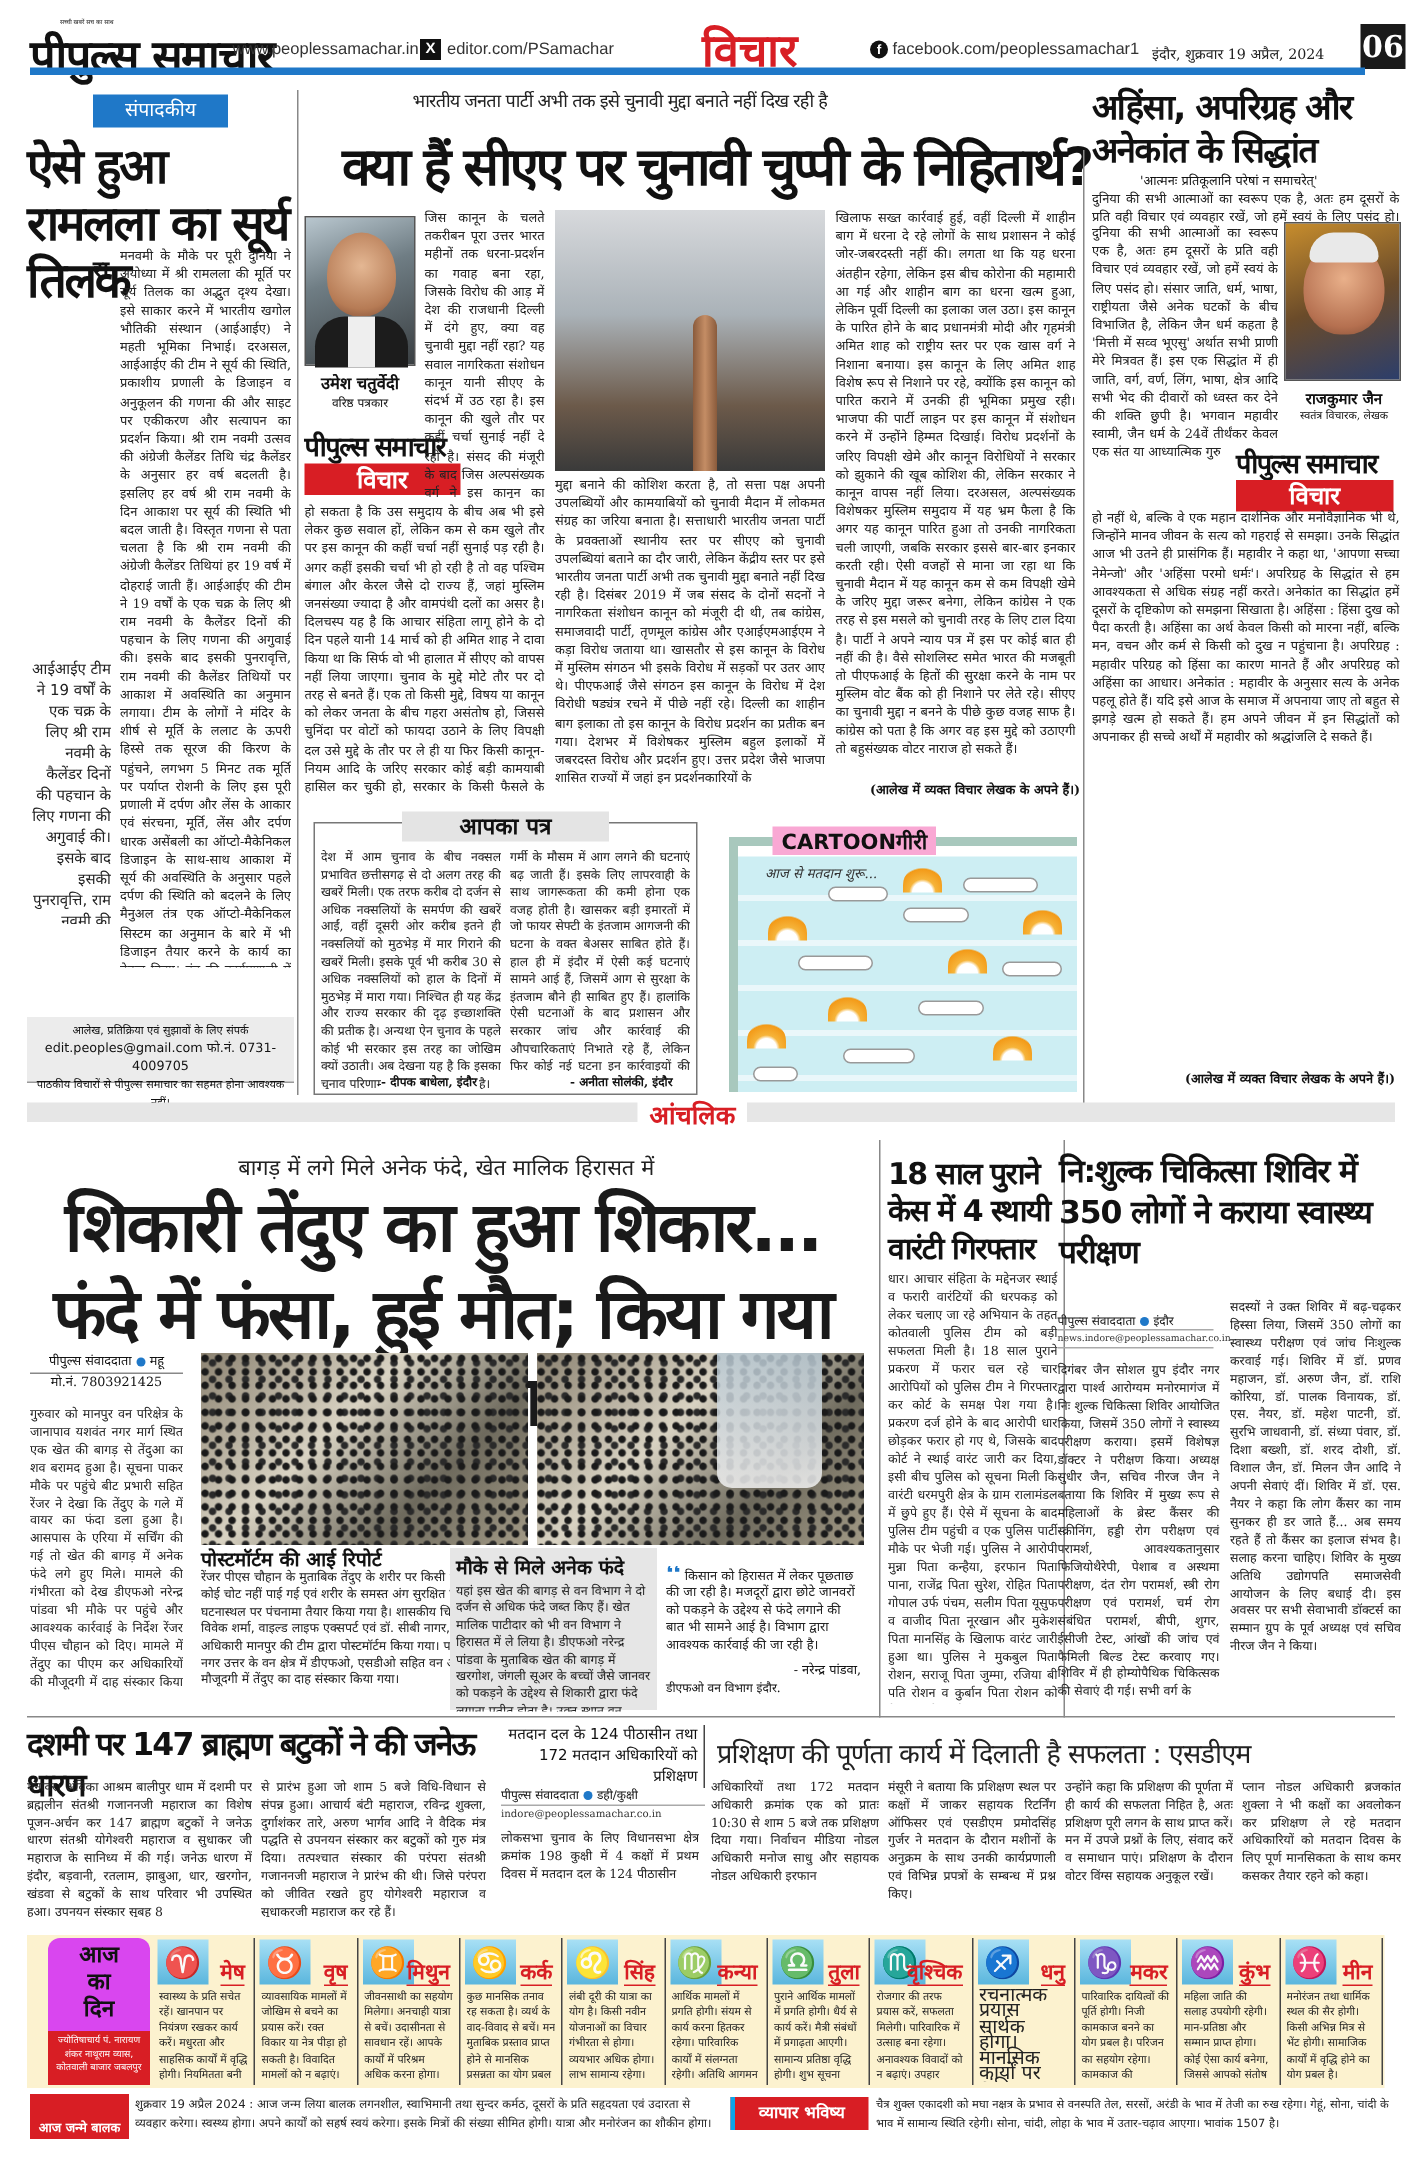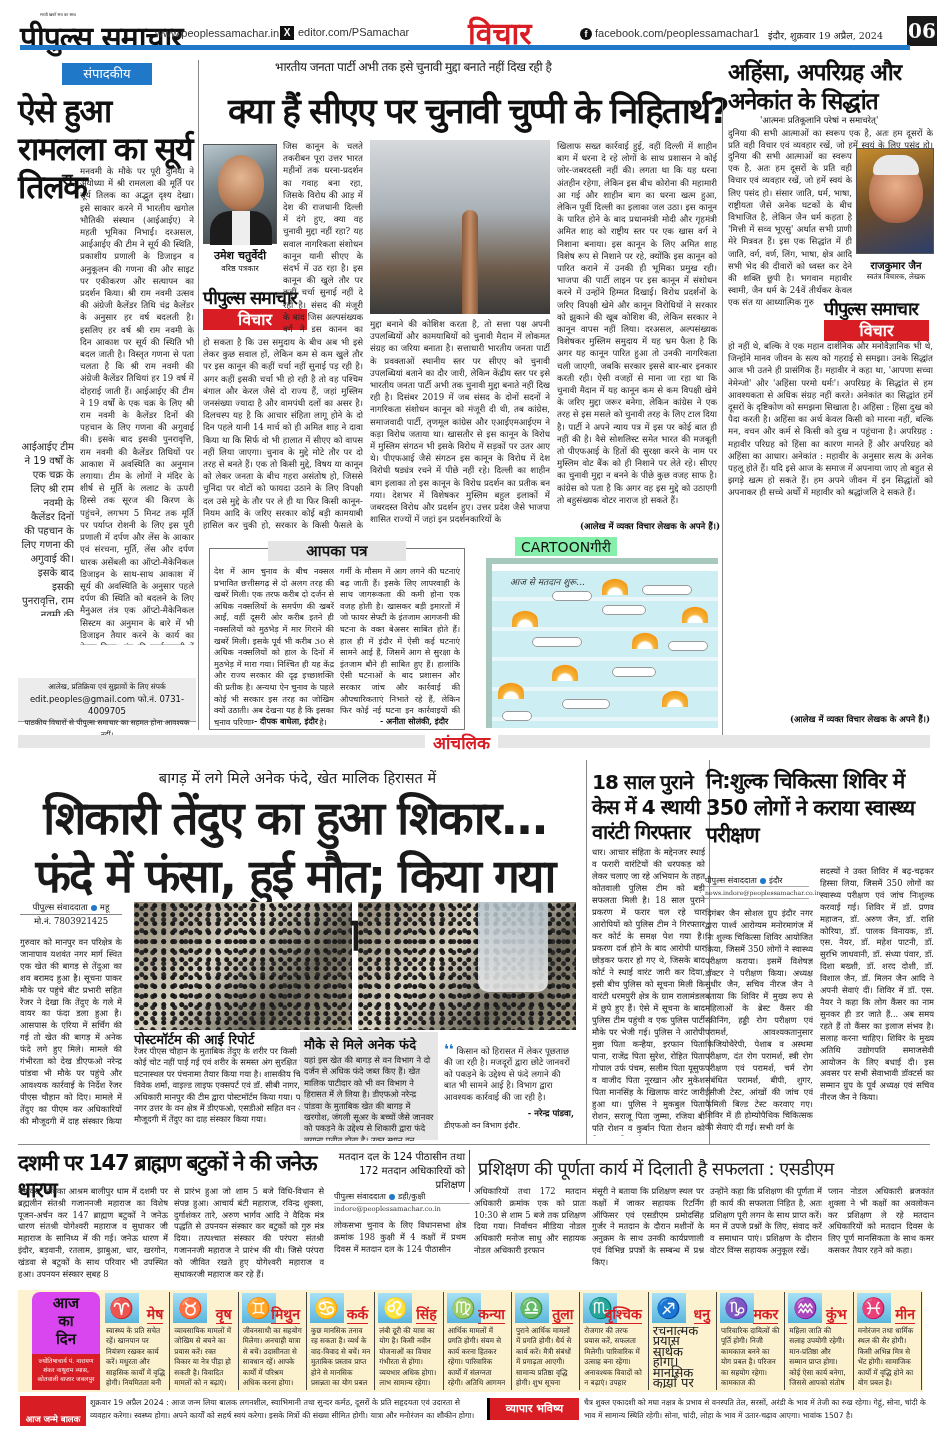--- a/index.html
+++ b/index.html
@@ -122,21 +122,21 @@
 <div class="abs letters" style="left:209px;top:548px;width:256px;height:182px"></div>
 <div class="abs letters-title" style="left:268px;top:541px;width:138px;height:20px;line-height:20px">आपका पत्र</div>
 <div class="abs txt" style="left:214px;top:566px;width:120px;height:160px;font-size:8.2px;line-height:11.6px">
   <span>देश में आम चुनाव के बीच नक्सल प्रभावित छत्तीसगढ़ से दो अलग तरह की खबरें मिली। एक तरफ करीब दो दर्जन से अधिक नक्सलियों के समर्पण की खबरें आईं, वहीं दूसरी ओर करीब इतने ही नक्सलियों को मुठभेड़ में मार गिराने की खबरें मिली। इसके पूर्व भी करीब 30 से अधिक नक्सलियों को हाल के दिनों में मुठभेड़ में मारा गया। निश्चित ही यह केंद्र और राज्य सरकार की दृढ़ इच्छाशक्ति की प्रतीक है। अन्यथा ऐन चुनाव के पहले कोई भी सरकार इस तरह का जोखिम क्यों उठाती। अब देखना यह है कि इसका चुनाव परिणाम पर क्या असर पड़ता है।</span>
 </div>
 <div class="abs" style="left:254px;top:715px;font-size:8px;font-weight:bold;background:#fff">- दीपक बाधेला, इंदौर</div>
 <div class="abs txt" style="left:340px;top:566px;width:120px;height:148px;font-size:8.2px;line-height:11.6px">गर्मी के मौसम में आग लगने की घटनाएं बढ़ जाती हैं। इसके लिए लापरवाही के साथ जागरूकता की कमी होना एक वजह होती है। खासकर बड़ी इमारतों में जो फायर सेफ्टी के इंतजाम आगजनी की घटना के वक्त बेअसर साबित होते हैं। हाल ही में इंदौर में ऐसी कई घटनाएं सामने आई हैं, जिसमें आग से सुरक्षा के इंतजाम बौने ही साबित हुए हैं। हालांकि ऐसी घटनाओं के बाद प्रशासन और सरकार जांच और कार्रवाई की औपचारिकताएं निभाते रहे हैं, लेकिन फिर कोई नई घटना इन कार्रवाइयों की पोल खोलकर रख देती है।</div>
 <div class="abs" style="left:380px;top:715px;font-size:8px;font-weight:bold">- अनीता सोलंकी, इंदौर</div>
 
 <div class="abs cartoon-frame" style="left:486px;top:558px;width:232px;height:170px"></div>
-<div class="abs" style="left:515px;top:537px;background:#86efac;padding:0 6px;font-size:14px;font-weight:normal;font-family:'DejaVu Sans',sans-serif">CARTOONगीरी</div>
+<div class="abs" style="left:515px;top:551px;background:#f9a8d4;padding:0 6px;font-size:14px;font-weight:bold;font-family:'DejaVu Sans',sans-serif">CARTOONगीरी</div>
 <div class="abs cartoon" style="left:492px;top:571px;width:226px;height:157px;overflow:hidden">
   <div style="position:absolute;left:18px;top:4px;font-size:9px;font-style:italic;color:#333">आज से मतदान शुरू...</div>
   <div class="sun" style="left:110px;top:6px"></div>
     <div class="cloud" style="left:150px;top:14px;width:50px"></div>
     <div class="cloud" style="left:60px;top:20px;width:40px"></div>
   <div class="sun" style="left:20px;top:38px"></div>
     <div class="cloud" style="left:110px;top:34px;width:44px"></div>
     <div class="sun" style="left:190px;top:34px"></div>
   <div class="sun" style="left:140px;top:60px"></div>
     <div class="cloud" style="left:40px;top:66px;width:50px"></div>
@@ -163,21 +163,21 @@
   <div style="position:absolute;left:120px;top:0;width:70px;height:90px;background:linear-gradient(180deg,#b5c5cf,#f1f1f1);opacity:.85;border-radius:0 0 10px 10px"></div>
 </div>
 
 <div class="abs cap-title" style="left:134px;top:1030px">पोस्टमॉर्टम की आई रिपोर्ट</div>
 <div class="abs small-sans" style="left:134px;top:1046px;width:215px;height:88px">रेंजर पीएस चौहान के मुताबिक तेंदुए के शरीर पर किसी भी प्रकार की कोई चोट नहीं पाई गई एवं शरीर के समस्त अंग सुरक्षित मिले हैं। घटनास्थल पर पंचनामा तैयार किया गया है। शासकीय चिकित्सक डॉ. विवेक शर्मा, वाइल्ड लाइफ एक्सपर्ट एवं डॉ. सीबी नागर, पशु चिकित्सा अधिकारी मानपुर की टीम द्वारा पोस्टमॉर्टम किया गया। पश्चात यशवंत नगर उत्तर के वन क्षेत्र में डीएफओ, एसडीओ सहित वन अमले की मौजूदगी में तेंदुए का दाह संस्कार किया गया।</div>
 <div class="abs" style="left:300px;top:1032px;width:138px;height:108px;background:#e6e6e6;padding:3px 4px">
   <div class="cap-title">मौके से मिले अनेक फंदे</div>
   <div class="small-sans" style="height:86px;margin-top:2px">यहां इस खेत की बागड़ से वन विभाग ने दो दर्जन से अधिक फंदे जब्त किए हैं। खेत मालिक पाटीदार को भी वन विभाग ने हिरासत में ले लिया है। डीएफओ नरेन्द्र पांडवा के मुताबिक खेत की बागड़ में खरगोश, जंगली सूअर के बच्चों जैसे जानवर को पकड़ने के उद्देश्य से शिकारी द्वारा फंदे लगाना प्रतीत होता है। उक्त स्थान वन परिक्षेत्र से लगा हुआ है। संभवतः रात्रि में तेंदुआ किसी छोटे जानवर के पीछे बागड़ के रास्ते दौड़ा होगा... ऐसे में तेंदुआ फंदे में फंसकर खुद शिकार हो गया।</div>
 </div>
 <div class="abs small-sans" style="left:444px;top:1044px;width:130px;height:60px;font-size:8.6px"><span style="color:#1f78c8;font-size:14px;font-weight:bold">❛❛</span> <span>किसान को हिरासत में लेकर पूछताछ की जा रही है। मजदूरों द्वारा छोटे जानवरों को पकड़ने के उद्देश्य से फंदे लगाने की बात भी सामने आई है। विभाग द्वारा आवश्यक कार्रवाई की जा रही है।</span></div>
-<div class="abs" style="left:444px;top:1107px;width:130px;text-align:right;font-size:8.5px;font-weight:bold">- नरेन्द्र पांडवा,</div>
+<div class="abs" style="left:444px;top:1107px;width:130px;text-align:right;font-size:8.5px;font-weight:normal">- नरेन्द्र पांडवा,</div>
 <div class="abs" style="left:444px;top:1119px;width:130px;text-align:left;font-size:8px">डीएफओ वन विभाग इंदौर.</div>
 <div class="abs vrule" style="left:586px;top:760px;height:385px"></div>
 
 <div class="abs h-sm" style="left:592px;top:770px;width:110px">18 साल पुराने केस में 4 स्थायी वारंटी गिरफ्तार</div>
 <div class="abs txt" style="left:592px;top:846px;width:113px;height:290px;font-size:8.4px;line-height:12px">धार। आचार संहिता के मद्देनजर स्थाई व फरारी वारंटियों की धरपकड़ को लेकर चलाए जा रहे अभियान के तहत कोतवाली पुलिस टीम को बड़ी सफलता मिली है। 18 साल पुराने प्रकरण में फरार चल रहे चार आरोपियों को पुलिस टीम ने गिरफ्तार कर कोर्ट के समक्ष पेश गया है। प्रकरण दर्ज होने के बाद आरोपी धार छोड़कर फरार हो गए थे, जिसके बाद कोर्ट ने स्थाई वारंट जारी कर दिया, इसी बीच पुलिस को सूचना मिली कि वारंटी धरमपुरी क्षेत्र के ग्राम रालामंडल में छुपे हुए हैं। ऐसे में सूचना के बाद पुलिस टीम पहुंची व एक पुलिस पार्टी मौके पर भेजी गई। पुलिस ने आरोपी मुन्ना पिता कन्हैया, इरफान पिता पाना, राजेंद्र पिता सुरेश, रोहित पिता गोपाल उर्फ पंचम, सलीम पिता यूसुफ व वाजीद पिता नूरखान और मुकेश पिता मानसिंह के खिलाफ वारंट जारी हुआ था। पुलिस ने मुकबुल पिता रोशन, सराजू पिता जुम्मा, रजिया बी पति रोशन व कुर्बान पिता रोशन को गिरफ्तार किया है।</div>
 <div class="abs vrule" style="left:709px;top:760px;height:385px"></div>
 
 <div class="abs h-mid" style="left:706px;top:768px;width:236px;font-size:21px;line-height:27px;letter-spacing:-0.8px">नि:शुल्क चिकित्सा शिविर में 350 लोगों ने कराया स्वास्थ्य परीक्षण</div>
 <div class="abs" style="left:705px;top:874px;width:104px;font-size:8px;text-align:left"><span>पीपुल्स संवाददाता</span><span class="bluedot"></span><span>इंदौर</span></div>
 <div class="abs" style="left:705px;top:886px;width:104px;font-size:6.2px;text-align:center;border-top:1px solid #aaa;border-bottom:1px solid #aaa;padding:2px 0;color:#333">news.indore@peoplessamachar.co.in</div>
@@ -264,14 +264,14 @@
     </div>
     <div class="sign-col" style="left: 751.667px; width: 68.3333px; height: 98px;">
       <div class="sign-icon">♓</div>
       <div class="sign-name">मीन</div>
       <div class="sign-text" style="font-size: 7.2px; line-height: 10.4px; height: 62px; overflow: hidden;">मनोरंजन तथा धार्मिक स्थल की सैर होगी। किसी अभिन्न मित्र से भेंट होगी। सामाजिक कार्यों में वृद्धि होने का योग प्रबल है।</div>
     </div>
   </div>
 
 <div class="abs redlabel" style="left:20px;top:1396px;width:66px;height:30px;font-size:8.5px;line-height:14px;padding-top:16px">आज जन्मे बालक का फल</div>
 <div class="abs" style="left:90px;top:1396px;width:390px;font-size:7.8px;line-height:13px;color:#222;font-family:'DejaVu Sans',sans-serif">शुक्रवार 19 अप्रैल 2024 : आज जन्म लिया बालक लगनशील, स्वाभिमानी तथा सुन्दर कर्मठ, दूसरों के प्रति सहृदयता एवं उदारता से व्यवहार करेगा। स्वस्थ्य होगा। अपने कार्यों को सहर्ष स्वयं करेगा। इसके मित्रों की संख्या सीमित होगी। यात्रा और मनोरंजन का शौकीन होगा।</div>
-<div class="abs redlabel" style="left:487px;top:1398px;width:92px;height:22px;line-height:22px;font-size:11px;border-left:3px solid #000000">व्यापार भविष्य</div>
+<div class="abs redlabel" style="left:487px;top:1398px;width:92px;height:22px;line-height:22px;font-size:11px;border-left:3px solid #0ea5e9">व्यापार भविष्य</div>
 <div class="abs" style="left:584px;top:1396px;width:345px;font-size:7.6px;line-height:13px;color:#222;font-family:'DejaVu Sans',sans-serif">चैत्र शुक्ल एकादशी को मघा नक्षत्र के प्रभाव से वनस्पति तेल, सरसों, अरंडी के भाव में तेजी का रुख रहेगा। गेहूं, सोना, चांदी के भाव में सामान्य स्थिति रहेगी। सोना, चांदी, लोहा के भाव में उतार-चढ़ाव आएगा। भावांक 1507 है।</div>
 
 </body></html>

